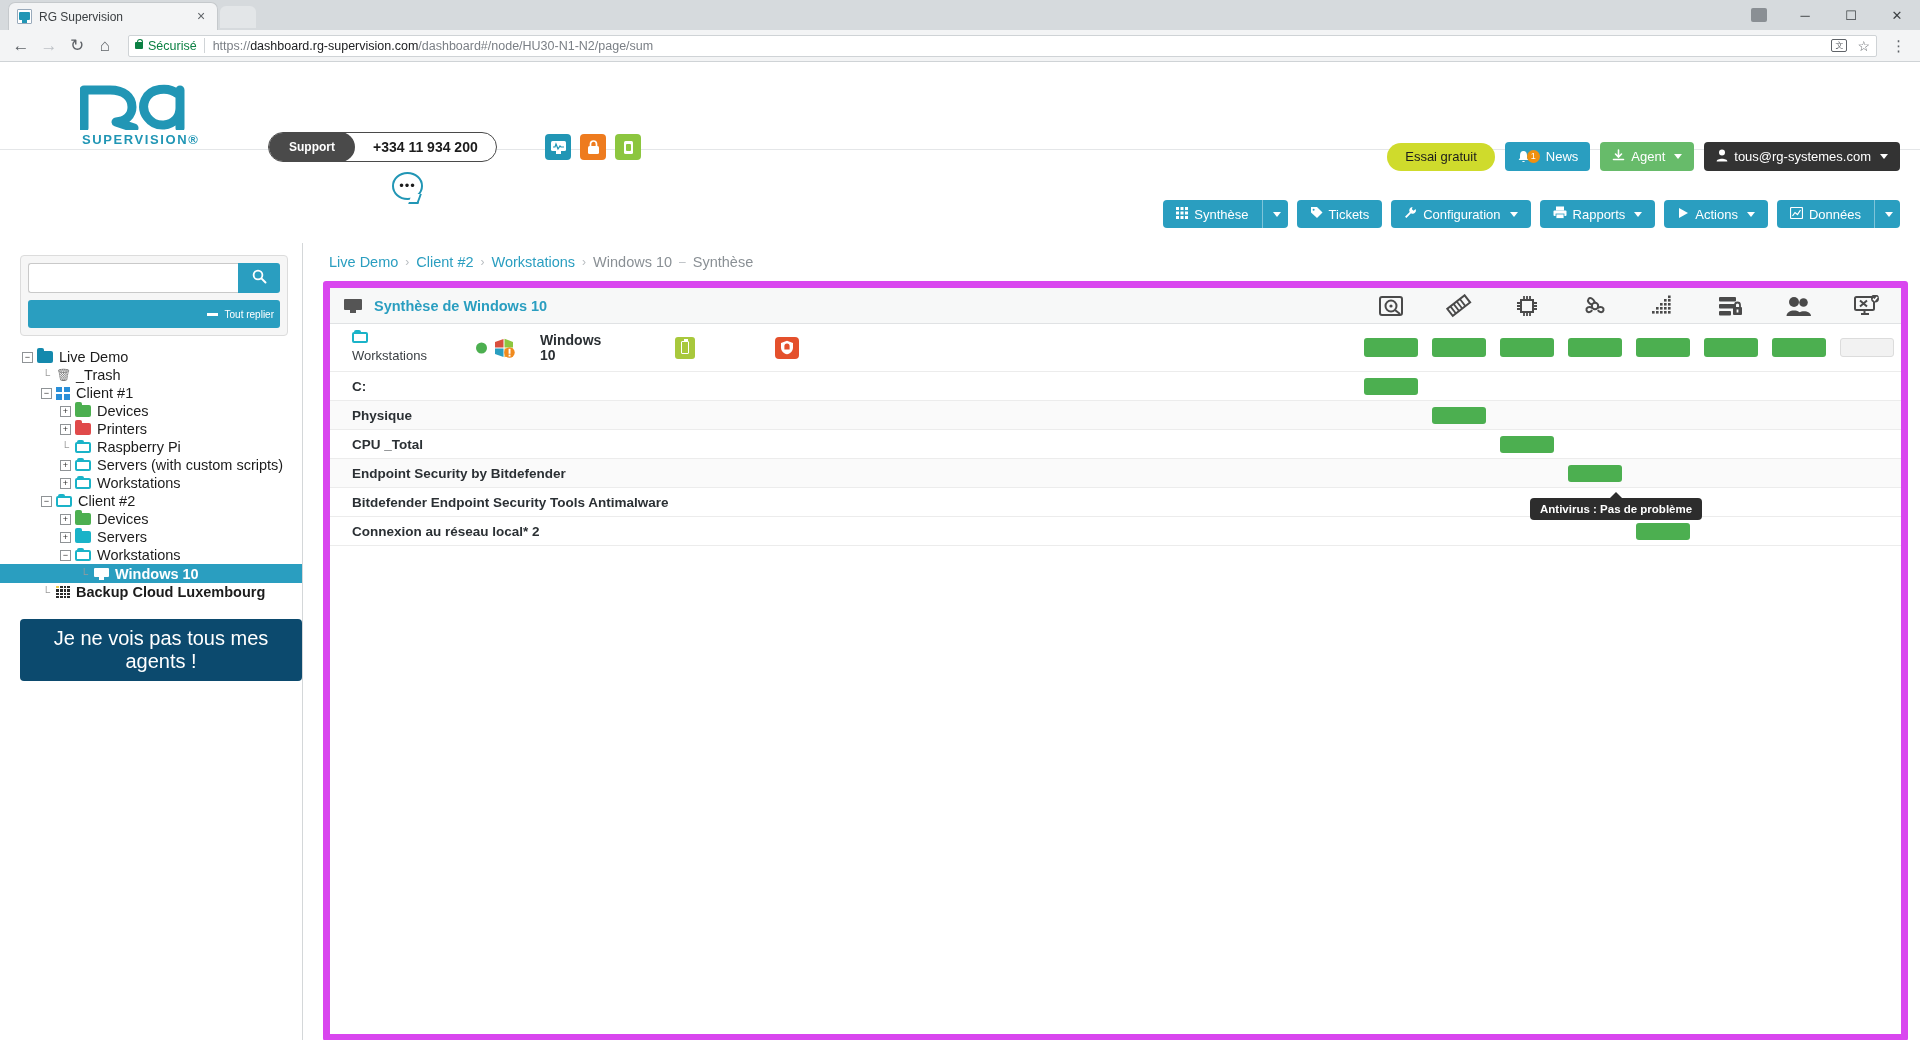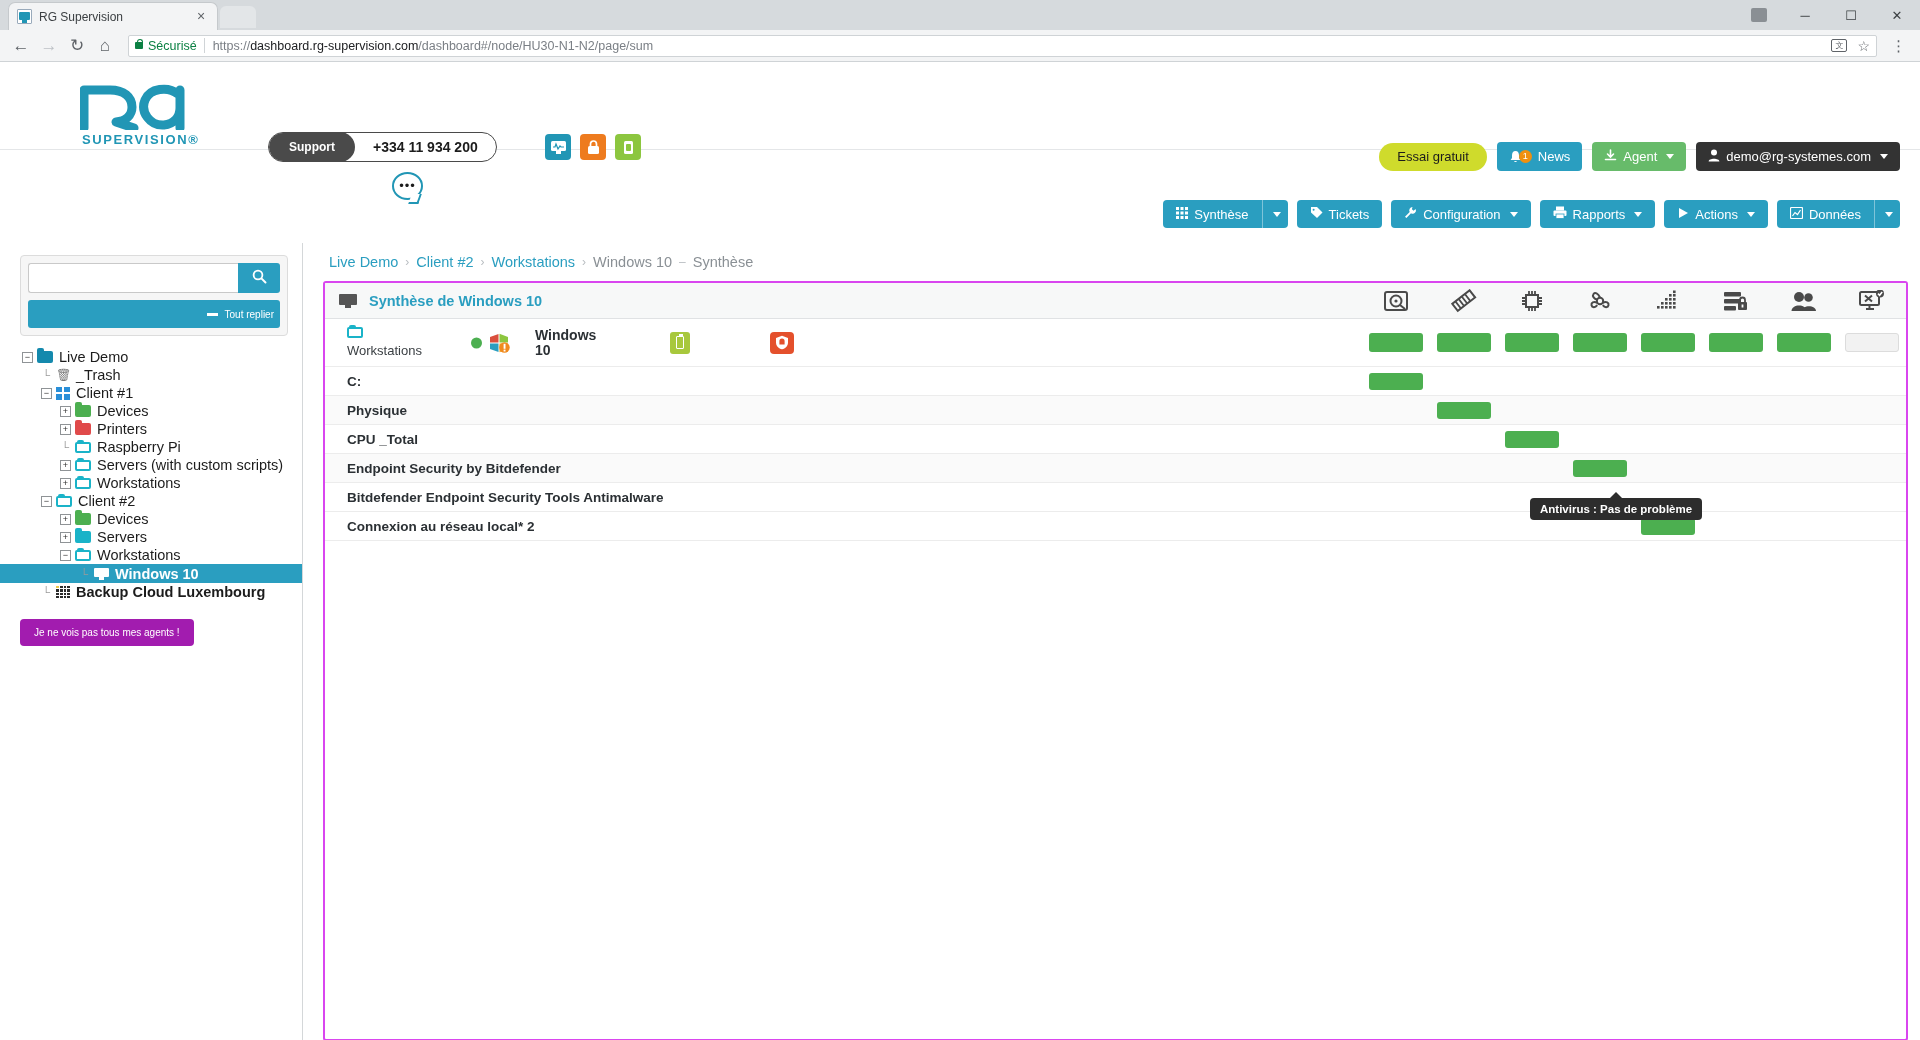--- a/index.html
+++ b/index.html
@@ -257,36 +257,36 @@
   }
   .grid-ico {
     width: 14px; height: 12px; margin-right: 6px; flex: 0 0 14px;
     display: grid; grid-template-columns: repeat(4,1fr); grid-template-rows: repeat(4,1fr);
     gap: 1px;
   }
   .grid-ico i { background: #2b2b2b; }
   .grid-ico i.y { background: #e8c547; }
 
   .agents-btn {
-    margin: 18px 0 0 20px; background: #a21caf; border: none; border-radius: 4px;
-    color: #fff; font-size: 10px; padding: 8px 14px; cursor: pointer;
+    margin: 18px 0 0 20px; background: #0c4a6e; border: none; border-radius: 4px;
+    color: #fff; font-size: 20px; padding: 8px 14px; cursor: pointer;
     font-family: "Liberation Sans", sans-serif;
   }
 
   
   .content { position: absolute; left: 303px; top: 181px; right: 0; bottom: 0; }
   .crumb {
     height: 38px; display: flex; align-items: center; padding-left: 26px;
     font-size: 14.5px; color: #8a9095; gap: 7px;
   }
   .crumb a { color: #2a9ec0; text-decoration: none; cursor: pointer; }
   .crumb .sep { color: #b9bec2; font-size: 12px; }
 
   .panel {
-    margin: 0 12px 0 20px; border: 2px solid #d946ef; border-radius: 3px;
+    margin: 0 12px 0 20px; border: 7px solid #d946ef; border-radius: 3px;
     background: #fff; height: 760px; overflow: hidden;
   }
   .panel-head {
     height: 36px; display: flex; align-items: center; background: #f7f8f8;
     border-bottom: 1px solid #e0e2e4; position: relative;
   }
   .panel-title {
     display: flex; align-items: center; gap: 9px; padding-left: 14px;
     color: #2a9ec0; font-weight: bold; font-size: 14.5px;
   }
@@ -468,21 +468,21 @@
           <span>Agent</span>
           <i class="caret"></i>
         </button>
         <button class="btn btn-user">
           <span>
             <svg width="12" height="13" viewBox="0 0 12 13">
                 <circle cx="6" cy="3.6" r="3" fill="#fff"></circle>
                 <path d="M0.6 12.5 C0.6 8.8 11.4 8.8 11.4 12.5 Z" fill="#fff"></path>
               </svg>
           </span>
-          <span>demo@rg-systemes.com</span>
+          <span>tous@rg-systemes.com</span>
           <i class="caret"></i>
         </button>
       </div>
 
       <div class="navrow">
         <div class="split">
           <div class="nbtn">
             <span>
               <svg width="12" height="12" viewBox="0 0 12 12">
                   <g fill="#fff">

